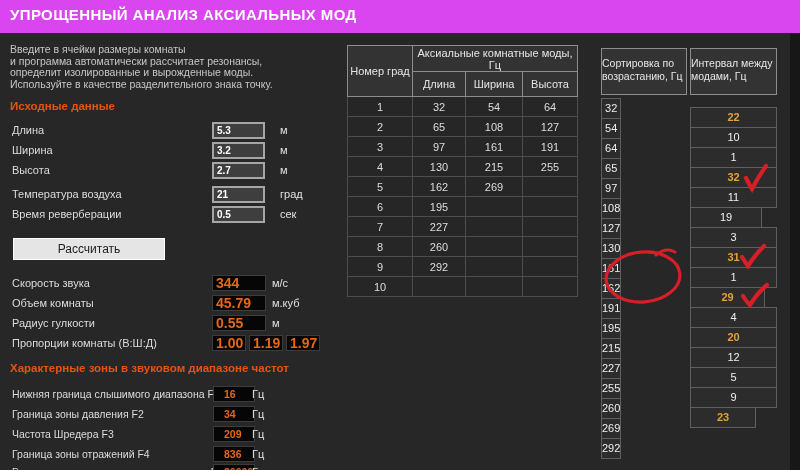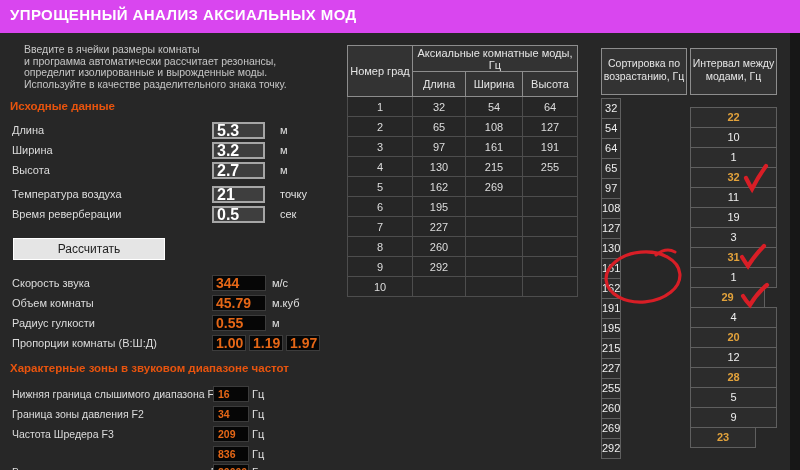--- a/index.html
+++ b/index.html
@@ -2,47 +2,47 @@
 <html><head>
 <meta charset="utf-8">
 <style>
   html,body{margin:0;padding:0}
   body{width:800px;height:470px;background:#272727;position:relative;overflow:hidden;
        font-family:"Liberation Sans",sans-serif;color:#dcdcdc}
   .titlebar{position:absolute;left:0;top:0;width:800px;height:33px;background:#d946ef}
   .titlebar .t{position:absolute;left:10px;top:6px;font-size:15px;font-weight:bold;color:#fff;letter-spacing:.4px}
   .edge{position:absolute;left:790px;top:33px;width:10px;height:437px;background:#171717}
 
-  .intro{position:absolute;left:24px;top:44px;width:340px;font-size:10.5px;line-height:11.5px;color:#c6c6c6}
+  .intro{position:absolute;left:10px;top:44px;width:340px;font-size:10.5px;line-height:11.5px;color:#c6c6c6}
   .h-orange{position:absolute;left:10px;font-size:11.5px;font-weight:bold;color:#e8540e}
 
   .row{position:absolute;left:0;width:346px;height:18px}
   .lbl{position:absolute;left:12px;top:2px;font-size:11px;color:#dcdcdc;white-space:nowrap}
   .lbl.sm{font-size:10.5px}
   .ibox{position:absolute;left:212px;top:0;width:46px;height:13px;background:#3e3e3e;
-        border:2px solid #a6a6a6;color:#fff;font-weight:bold;font-size:16px;padding:0 0 0 3px;
+        border:2px solid #a6a6a6;color:#fff;font-weight:bold;font-size:10px;padding:0 0 0 3px;
         font-family:"Liberation Sans",sans-serif}
   .unit{position:absolute;left:280px;top:2px;font-size:11px;color:#e0e0e0}
   .btn{position:absolute;left:13px;top:238px;width:152px;height:22px;background:#e5e5e5;
        border:1px solid #fff;color:#222;font-size:12px;font-family:"Liberation Sans",sans-serif;cursor:pointer}
   .obox{position:absolute;left:212px;top:0;width:49px;height:14px;background:#060606;border:1px solid #3c3c3c;
         color:#e56717;font-weight:bold;font-size:14px;line-height:14px;padding-left:3px}
   .obox.prop{width:29px}
   .obox.p2{left:249px}.obox.p3{left:286px}
   .ounit{position:absolute;left:272px;top:2px;font-size:11px;color:#e0e0e0}
   .zbox{position:absolute;left:213px;top:0;width:30px;height:14px;background:#060606;border:1px solid #3c3c3c;
-        color:#e56717;font-weight:bold;font-size:10.5px;line-height:14px;padding-left:4px;overflow:hidden}
+        color:#e56717;font-weight:bold;font-size:10.5px;line-height:14px;padding-left:10px;overflow:hidden}
   .zunit{position:absolute;left:252px;top:2px;font-size:11px;color:#e0e0e0}
 
   table.modes{position:absolute;left:347px;top:45px;border-collapse:collapse;table-layout:fixed}
   table.modes th{background:#333;border:1px solid #8d8d8d;font-weight:normal;font-size:11px;color:#e5e5e5;padding:0}
   table.modes td{background:#262626;border:1px solid #4d4d4d;font-size:11px;color:#ddd;text-align:center;
                  height:19px;padding:0}
   .hdrbox{position:absolute;top:48px;height:47px;background:#333;border:1px solid #8d8d8d;box-sizing:border-box;
-          font-size:10.5px;color:#e5e5e5;text-align:center;line-height:13px;padding-top:8px}
+          font-size:10.5px;color:#e5e5e5;text-align:left;line-height:13px;padding-top:8px}
   .cells{position:absolute;display:flex;flex-direction:column}
   .cell{box-sizing:border-box;height:21px;margin-top:-1px;border:1px solid #5f5f5f;background:#2c2c2c;
         text-align:center;line-height:19px;font-size:11px;color:#efefef}
   .cells .cell:first-child{margin-top:0}
   .cell.hl{color:#e2a23b;font-weight:bold}
   .overlay{position:absolute;left:0;top:0;width:800px;height:470px;pointer-events:none}
 </style>
 </head>
 <body>
 
@@ -71,21 +71,21 @@
   <span class="unit">м</span>
 </div>
 <div class="row" style="top:162px">
   <span class="lbl">Высота</span>
   <input class="ibox" value="2.7" style="">
   <span class="unit">м</span>
 </div>
 <div class="row" style="top:186px">
   <span class="lbl">Температура воздуха</span>
   <input class="ibox" value="21" style="">
-  <span class="unit">точку</span>
+  <span class="unit">град</span>
 </div>
 <div class="row" style="top:206px">
   <span class="lbl">Время реверберации</span>
   <input class="ibox" value="0.5" style="">
   <span class="unit">сек</span>
 </div>
 
 <button class="btn">Рассчитать</button>
 
 <div class="row" style="top:275px">
@@ -121,20 +121,21 @@
   <span class="lbl sm">Граница зоны давления F2</span>
   <span class="zbox">34</span>
   <span class="zunit">Гц</span>
 </div>
 <div class="row" style="top:426px">
   <span class="lbl sm">Частота Шредера F3</span>
   <span class="zbox">209</span>
   <span class="zunit">Гц</span>
 </div>
 <div class="row" style="top:446px">
+  <span class="lbl sm">Граница зоны отражений F4</span>
   <span class="zbox">836</span>
   <span class="zunit">Гц</span>
 </div>
 <div class="row" style="top:464px">
   <span class="lbl sm">Верхняя граница слышимого диапазона F5</span>
   <span class="zbox">20000</span>
   <span class="zunit">Гц</span>
 </div>
 
 <table class="modes">
@@ -241,29 +242,28 @@
   <div class="cell">292</div>
 </div>
 
 <div class="hdrbox" style="left:690px;width:87px">Интервал между модами, Гц</div>
 <div class="cells" style="left:690px;top:107px">
   <div class="cell hl" style="width:87px">22</div>
   <div class="cell" style="width:87px">10</div>
   <div class="cell" style="width:87px">1</div>
   <div class="cell hl" style="width:87px">32</div>
   <div class="cell" style="width:87px">11</div>
-  <div class="cell" style="width:87px">19</div>
+  <div class="cell" style="width:72px">19</div>
   <div class="cell" style="width:87px">3</div>
   <div class="cell hl" style="width:87px">31</div>
   <div class="cell" style="width:87px">1</div>
   <div class="cell hl" style="width:75px">29</div>
   <div class="cell" style="width:87px">4</div>
   <div class="cell hl" style="width:87px">20</div>
   <div class="cell" style="width:87px">12</div>
-  <div class="cell hl" style="width:87px">28</div>
   <div class="cell" style="width:87px">5</div>
   <div class="cell" style="width:87px">9</div>
   <div class="cell hl" style="width:66px">23</div>
 </div>
 
 <svg class="overlay" viewBox="0 0 800 470" xmlns="http://www.w3.org/2000/svg">
   <g stroke="#d81e26" fill="none" stroke-linecap="round">
     <ellipse cx="643" cy="277" rx="37" ry="25" transform="rotate(-5 643 277)" stroke-width="3.2"></ellipse>
     <path d="M 656,255 Q 666,247 675,252" stroke-width="3"></path>
     <path d="M 746,178 Q 749,184 752,189 Q 758,177 766,166" stroke-width="4.2"></path>

